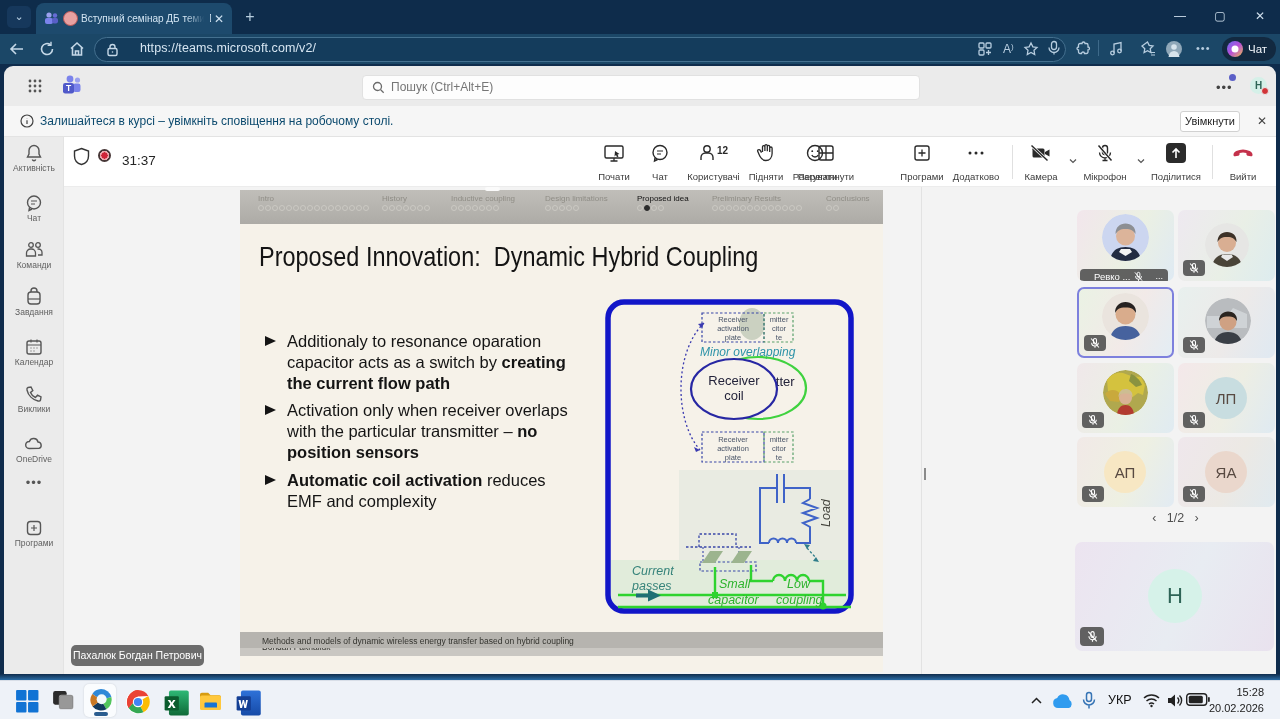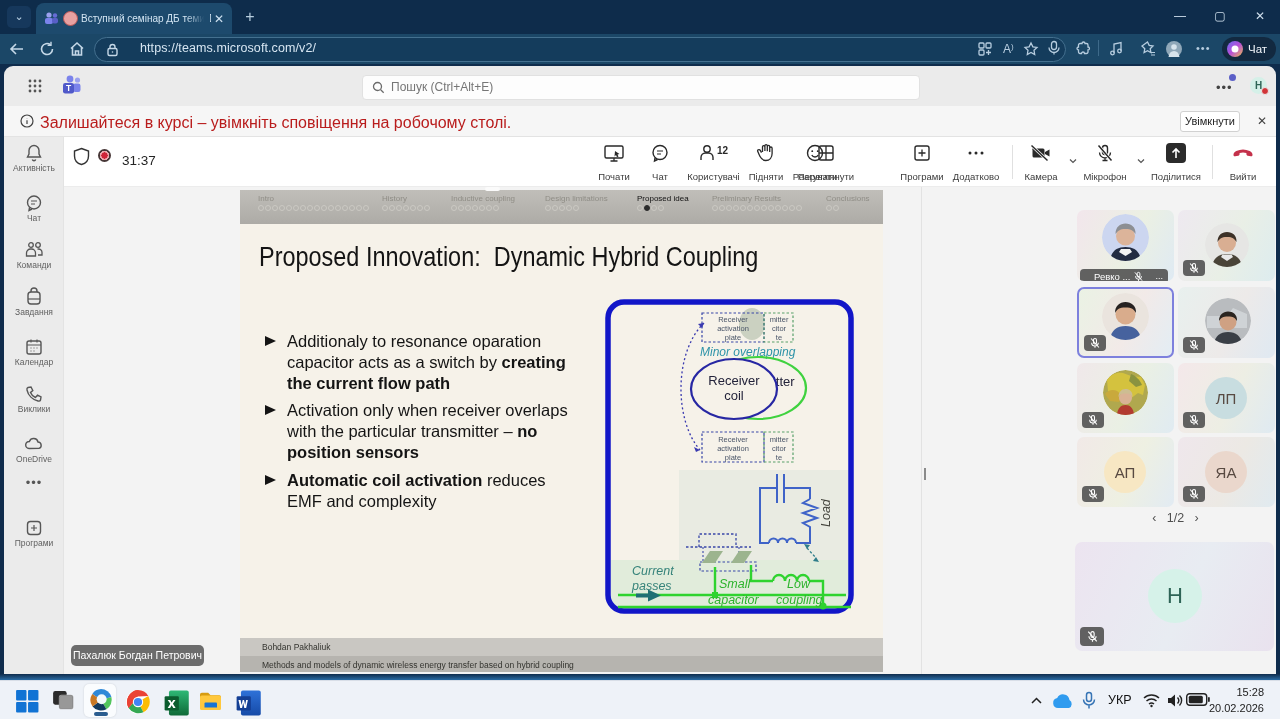--- a/index.html
+++ b/index.html
@@ -19,21 +19,21 @@
 
   #addrbar { left:0; top:34px; width:1280px; height:30px; background:#1b4767; }
   #urlpill { left:94px; top:37px; width:972px; height:25px; background:#143c5c; border:1px solid #44708f; border-radius:13px; }
   #urltext { left:140px; top:41px; font-size:12.5px; color:#d7e6f2; letter-spacing:.1px; }
   #chromeline { left:0; top:64px; width:1280px; height:2px; background:#2a5f86; }
 
   
   #tmshead { left:4px; top:66px; width:1272px; height:40px; background:#ebebeb; border-radius:9px 9px 0 0; }
   #search { left:358px; top:9px; width:558px; height:25px; background:#fdfdfd; border:1px solid #e1e1e1; border-radius:4px; color:#767676; font-size:12px; line-height:23px; }
   #banner { left:4px; top:106px; width:1272px; height:31px; background:#f6f6f6; border-bottom:1px solid #e3e3e3; }
-  #banner .txt { position:absolute; left:36px; top:8px; font-size:16px; color:#b91c1c; }
+  #banner .txt { position:absolute; left:36px; top:8px; font-size:12px; color:#0c4a6e; }
   #bannerbtn { left:1176px; top:5px; width:60px; height:21px; border:1px solid #d1d1d1; border-radius:3px; background:#fff; font-size:11px; color:#242424; text-align:center; line-height:19px; }
   #bannerx { left:1250px; top:7px; width:16px; height:16px; color:#424242; font-size:12px; text-align:center; line-height:16px; }
 
   
   #wleft { left:0; top:64px; width:4px; height:616px; background:#0f2c4c; }
   #wright { left:1276px; top:64px; width:4px; height:616px; background:#0f2c4c; }
   #wbottom { left:0; top:674px; width:1280px; height:6px; background:linear-gradient(#0f2c4c,#2a6ba3); z-index:6; }
 
   
   #sidebar { left:4px; top:137px; width:60px; height:537px; background:#ebebeb; z-index:5; border-right:1px solid #e3e3e3; }
@@ -58,21 +58,21 @@
   .sec { position:absolute; top:4px; font-size:8px; color:#8f8d86; }
   .sec.on { color:#111; }
   .dots { position:absolute; top:15px; height:7px; }
   .dots i { display:inline-block; width:6px; height:6px; border-radius:50%; border:1px solid #cbc9c3; margin-right:1px; vertical-align:top; }
   .dots i.f { background:#2c2c2c; border-color:#2c2c2c; }
   #btitle { position:absolute; left:19px; top:51px; font-size:27.5px; color:#141414; transform:scaleX(.853); transform-origin:left; white-space:nowrap; }
   .bullets { position:absolute; left:25px; top:141px; width:330px; font-size:16.5px; line-height:20.8px; color:#141414; }
   .bullets p { position:relative; margin-bottom:7px; padding-left:22px; }
   .bullets p::before { content:""; position:absolute; left:0; top:5px; width:0; height:0; border-left:11px solid #141414; border-top:5.5px solid transparent; border-bottom:5.5px solid transparent; }
   #bfoot1 { position:absolute; left:0; top:448px; width:643px; height:18px; background:#c9c7c2; }
-  #bfoot2 { position:absolute; left:0; top:466px; width:643px; height:16px; background:#b6b4af; }
+  #bfoot2 { position:absolute; left:0; top:442px; width:643px; height:16px; background:#b6b4af; }
   #bfoot1 span,#bfoot2 span { position:absolute; left:22px; top:4px; font-size:8.5px; color:#33332e;text-align:center; }
 
   
   #tooltip { left:71px; top:645px; width:133px; height:21px; background:#6c6c6c; border-radius:5px; color:#fff; font-size:10.5px; text-align:center; line-height:21px; white-space:nowrap; }
 
   
   .tile { position:absolute; border-radius:7px; overflow:hidden; }
   .tile .av { position:absolute; border-radius:50%; }
   .mic { position:absolute; left:5px; bottom:5px; width:22px; height:16px; background:rgba(85,85,85,.92); border-radius:4px; }
   .mic svg { display:block; margin:2px auto 0; }

